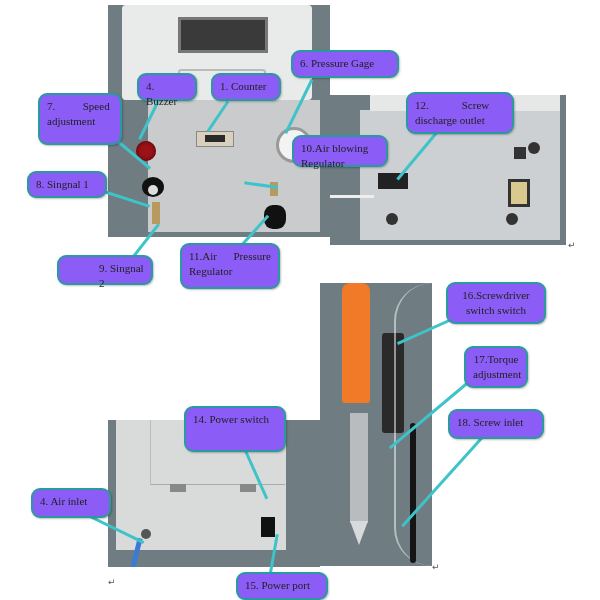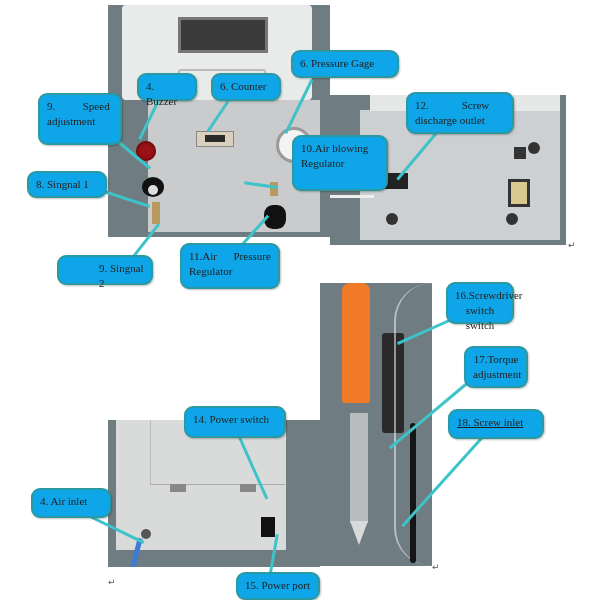--- a/index.html
+++ b/index.html
@@ -1,20 +1,20 @@
 <!DOCTYPE html>
 <html><head>
 <meta charset="utf-8">
 <style>
   html, body { margin:0; padding:0; background:#ffffff; }
   body { width:600px; height:600px; position:relative; overflow:hidden;
          font-family:"Liberation Serif", serif; }
   .photo { position:absolute; overflow:hidden; }
   .bg-carpet { background:#6f7c82; }
-  .callout { position:absolute; background:#0ea5e9; border:2px solid #2b9aa0;
+  .callout { position:absolute; background:#8b5cf6; border:2px solid #2b9aa0;
              border-radius:9px; color:#222; font-size:11px; line-height:15px;
              padding:4px 7px; box-sizing:border-box; box-shadow:1px 1px 2px rgba(0,0,0,.25); z-index:5; }
   .leader { position:absolute; height:3px; background:#3ec3c9; transform-origin:0 50%; z-index:4; }
   .pm { position:absolute; font-size:9px; color:#555; font-family:"DejaVu Sans", sans-serif; }
 </style>
 </head>
 <body>
 
 <div class="photo bg-carpet" style="left:108px;top:5px;width:222px;height:232px;">
 
@@ -80,63 +80,63 @@
 <div class="leader" style="left:236px;top:428px;width:76px;transform:rotate(66deg);"></div>
 <div class="leader" style="left:270px;top:574px;width:42px;transform:rotate(-80deg);"></div>
 <div class="leader" style="left:456px;top:316px;width:64px;transform:rotate(156deg);"></div>
 <div class="leader" style="left:474px;top:376px;width:110px;transform:rotate(140deg);"></div>
 <div class="leader" style="left:484px;top:434px;width:122px;transform:rotate(132deg);"></div>
 
 <div class="callout" style="left:137px;top:73px;width:60px;height:28px;">
   <span>4. Buzzer</span>
 </div>
 <div class="callout" style="left:211px;top:73px;width:70px;height:28px;">
-  <span>6. Counter</span>
+  <span>1. Counter</span>
 </div>
 <div class="callout" style="left:291px;top:50px;width:108px;height:28px;">
   <span>6. Pressure Gage</span>
 </div>
 <div class="callout" style="left:38px;top:93px;width:84px;height:52px;">
-  <div style="white-space:pre;">9.          Speed</div>
+  <div style="white-space:pre;">7.          Speed</div>
   <div>adjustment</div>
 </div>
 <div class="callout" style="left:27px;top:171px;width:80px;height:27px;">
   <span>8. Singnal 1</span>
 </div>
 <div class="callout" style="left:57px;top:255px;width:96px;height:30px;padding-left:40px;">
   <span>9. Singnal 2</span>
 </div>
-<div class="callout" style="left:292px;top:135px;width:96px;height:56px;">
+<div class="callout" style="left:292px;top:135px;width:96px;height:32px;">
   <div>10.Air blowing</div>
   <div>Regulator</div>
 </div>
 <div class="callout" style="left:180px;top:243px;width:100px;height:46px;">
   <div style="white-space:pre;">11.Air      Pressure</div>
   <div>Regulator</div>
 </div>
 <div class="callout" style="left:406px;top:92px;width:108px;height:42px;">
   <div style="white-space:pre;">12.            Screw</div>
   <div>discharge outlet</div>
 </div>
 <div class="callout" style="left:31px;top:488px;width:80px;height:30px;">
   <span>4. Air inlet</span>
 </div>
-<div class="callout" style="left:184px;top:406px;width:102px;height:32px;">
+<div class="callout" style="left:184px;top:406px;width:102px;height:46px;">
   <span>14. Power switch</span>
 </div>
-<div class="callout" style="left:236px;top:572px;width:84px;height:28px;">
+<div class="callout" style="left:236px;top:572px;width:92px;height:28px;">
   <span>15. Power port</span>
 </div>
-<div class="callout" style="left:446px;top:282px;width:68px;height:42px;text-align:center;">
+<div class="callout" style="left:446px;top:282px;width:100px;height:42px;text-align:center;">
   <div>16.Screwdriver</div>
   <div>switch switch</div>
 </div>
 <div class="callout" style="left:464px;top:346px;width:64px;height:42px;text-align:center;">
   <div>17.Torque</div>
   <div>adjustment</div>
 </div>
-<div class="callout" style="left:448px;top:409px;width:96px;height:30px;text-decoration:underline;">
+<div class="callout" style="left:448px;top:409px;width:96px;height:30px;">
   <span>18. Screw inlet</span>
 </div>
 
 <span class="pm" style="left:568px;top:240px;">↵</span>
 <span class="pm" style="left:432px;top:562px;">↵</span>
 <span class="pm" style="left:108px;top:577px;">↵</span>
 
 </body></html>

